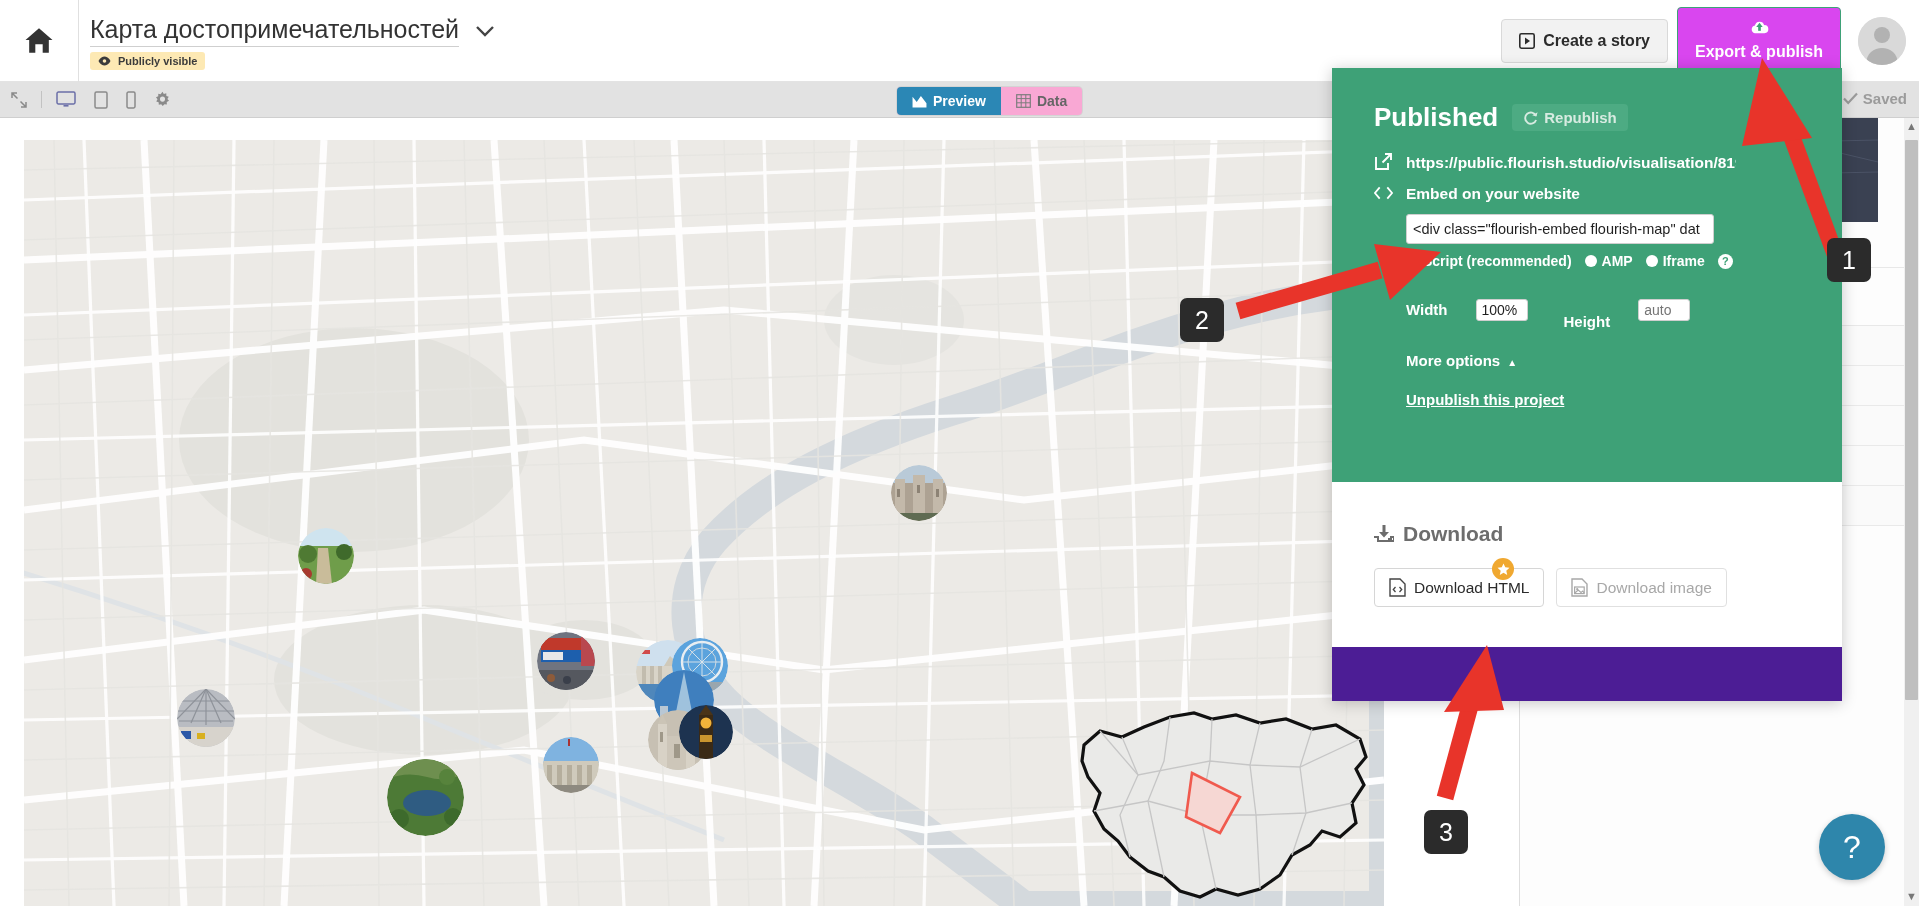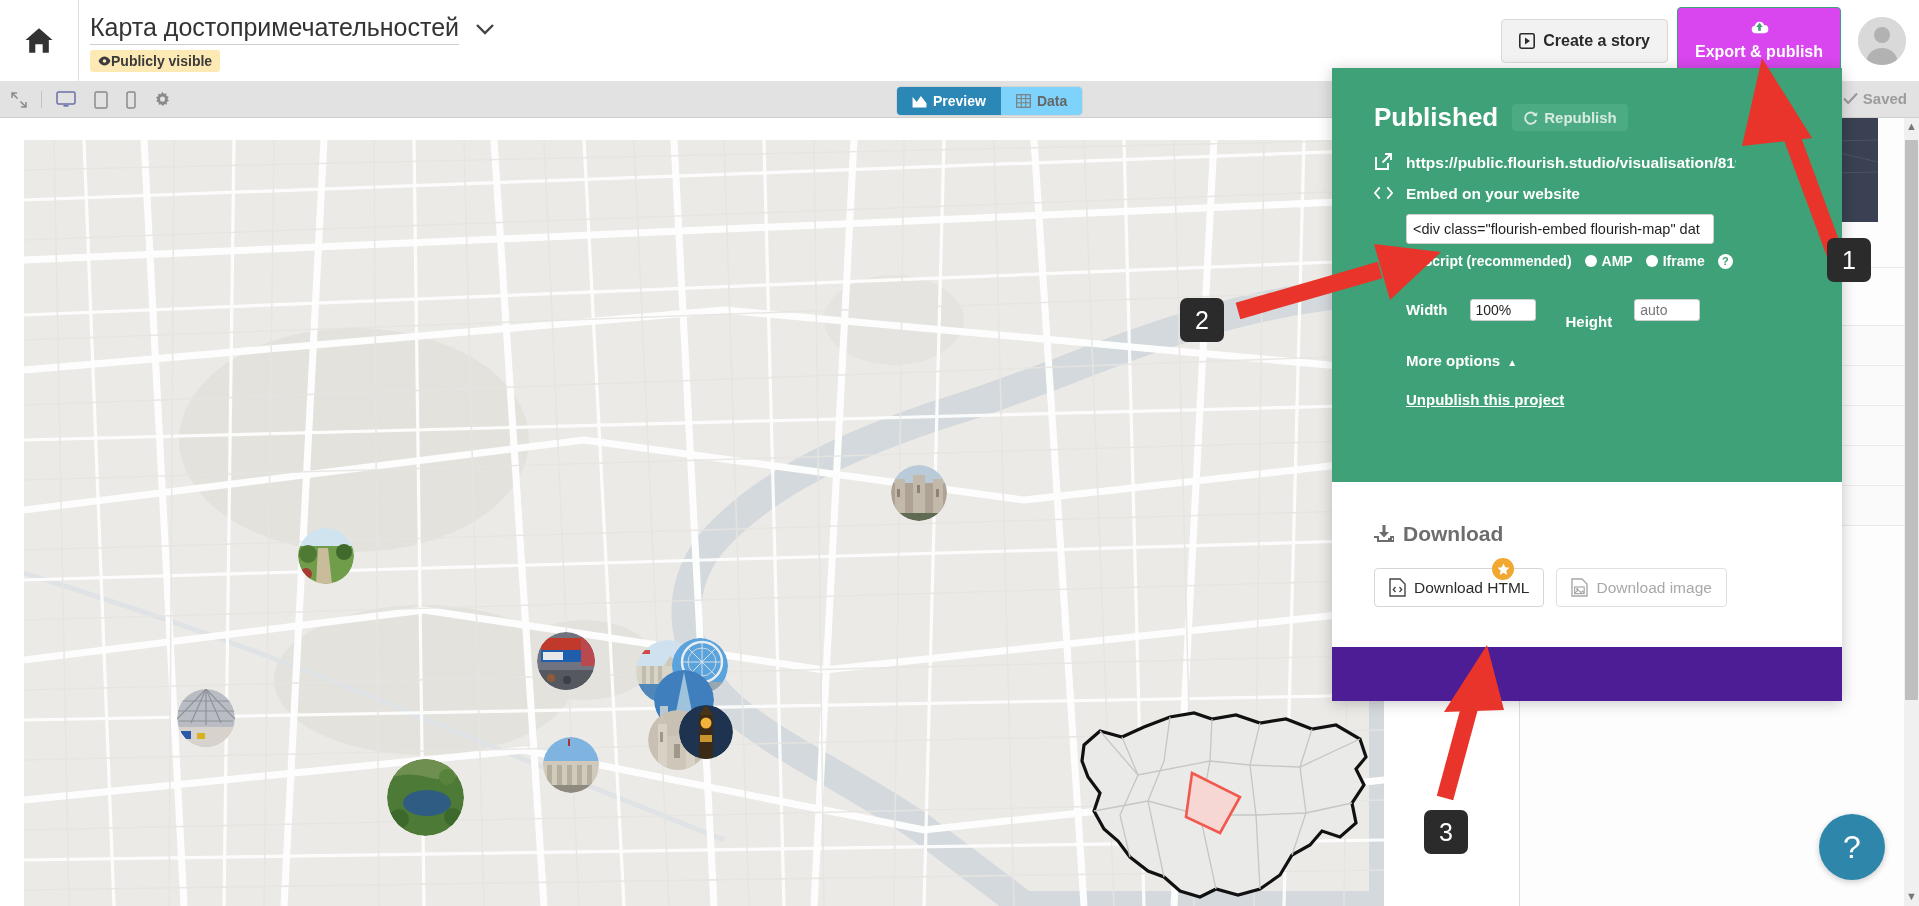--- a/index.html
+++ b/index.html
@@ -26,22 +26,22 @@
   .title-row { display: flex; align-items: flex-end; }
   .doc-title {
     font-size: 25px; color: #333; font-weight: 400;
     border-bottom: 1px solid #cfcfcf; padding-bottom: 2px; line-height: 1.15;
     white-space: nowrap;
   }
   .title-caret {
     margin-left: 16px; margin-bottom: 5px; color: #444; font-size: 17px; cursor: pointer;
   }
   .vis-badge {
-    display: inline-flex; align-items: center; gap: 0;
-    background: #fde9b4; color: #3b3b3b; font-size: 14px; font-weight: 700;
+    display: inline-flex; align-items: center; gap: 7px;
+    background: #fde9b4; color: #3b3b3b; font-size: 11px; font-weight: 700;
     padding: 3px 8px; border-radius: 3px; margin-top: 5px;
   }
   .topbar-right {
     margin-left: auto; display: flex; align-items: center; gap: 9px; padding-right: 13px;
   }
   .btn {
     display: inline-flex; align-items: center; gap: 8px;
     font-size: 16px; font-weight: 700; border-radius: 4px; cursor: pointer;
     padding: 12px 17px; white-space: nowrap;
   }
@@ -56,21 +56,21 @@
   
   .toolbar {
     position: absolute; left: 0; top: 82px; width: 1919px; height: 36px;
     background: #e2e2e2; border-bottom: 1px solid #cfcfcf;
     display: flex; align-items: center;
   }
   .tool-ic { color:#8a8a8a; font-size:15px; margin:0 9px; cursor:pointer; display:inline-flex; align-items:center;}
   .tool-sep { width:1px; height:17px; background:#c2c2c2; margin: 0 5px; }
   .seg {
     position:absolute; left:897px; top:87px;
-    display:flex; background:#7dd3fc; border-radius:4px; overflow:hidden;
+    display:flex; background:#f9a8d4; border-radius:4px; overflow:hidden;
     box-shadow: 0 0 0 1px rgba(0,0,0,0.06);
   }
   .seg-item {
     display:flex; align-items:center; gap:6px; font-size:14px; font-weight:700;
     padding: 6px 15px; cursor:pointer; color:#666;
   }
   .seg-item.active { background:#2b87b5; color:#fff; }
   .saved {
     position:absolute; right: 12px; top: 90px;
     font-size:15px; font-weight:700; color:#9b9b9b; display:flex; align-items:center; gap:5px;
@@ -138,23 +138,23 @@
     font-family:"Liberation Sans", sans-serif; outline:none;
   }
   .radio-row { display:flex; align-items:center; gap:13px; margin-top:9px; margin-left:32px; font-size:14px; font-weight:700; }
   .radio { display:inline-flex; align-items:center; gap:5px; cursor:pointer; }
   .dot { width:12px; height:12px; border-radius:50%; background:#fff; display:inline-block; position:relative; }
   .dot.sel::after { content:""; position:absolute; left:3px; top:3px; width:6px; height:6px; border-radius:50%; background:#2d2d2d; }
   .qmark {
     width:15px; height:15px; border-radius:50%; background:#fff; color:#3ea177;
     font-size:11px; font-weight:700; display:inline-flex; align-items:center; justify-content:center; cursor:pointer;
   }
-  .wh-row { display:flex; align-items:center; gap:22px; margin-top:20px; margin-left:32px; font-size:15px; font-weight:700; }
+  .wh-row { display:flex; align-items:center; gap:28px; margin-top:20px; margin-left:32px; font-size:15px; font-weight:700; }
   .wh-input {
-    width:66px; height:22px; border:1px solid #cfcfcf; border-radius:3px; background:#fff;
+    width:52px; height:22px; border:1px solid #cfcfcf; border-radius:3px; background:#fff;
     color:#1f1f1f; font-size:14px; padding: 1px 5px; font-family:"Liberation Sans", sans-serif; outline:none;
   }
   .wh-input.ph { color:#9a9a9a; }
   .more-opts { margin-top:22px; margin-left:32px; font-size:15px; font-weight:700; cursor:pointer; }
   .unpub { margin-top:22px; margin-left:32px; font-size:15px; font-weight:700; text-decoration:underline; cursor:pointer; display:inline-block;}
   .panel-white { padding: 40px 42px; background:#fff; }
   .dl-head { display:flex; align-items:center; gap:9px; font-size:21px; font-weight:700; color:#6d6d6d; }
   .dl-btns { display:flex; gap:12px; margin-top:22px; position:relative; }
   .dl-btn {
     display:inline-flex; align-items:center; gap:8px;

